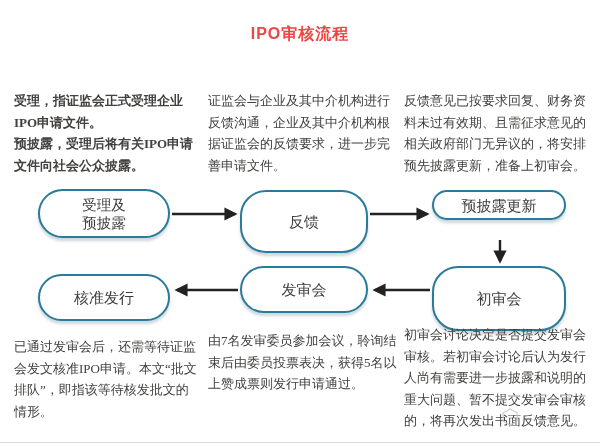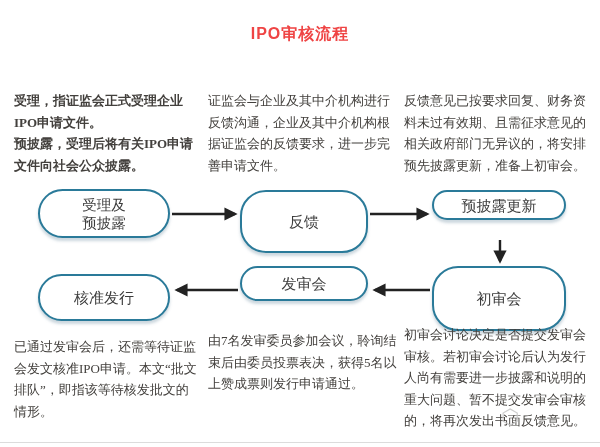--- a/index.html
+++ b/index.html
@@ -46,21 +46,21 @@
 <div class="ann" style="left:14px;top:90px;width:182px;font-weight:bold;">受理，指证监会正式受理企业IPO申请文件。
 预披露，受理后将有关IPO申请文件向社会公众披露。</div>
 <div class="ann" style="left:208px;top:90px;width:192px;">证监会与企业及其中介机构进行反馈沟通，企业及其中介机构根据证监会的反馈要求，进一步完善申请文件。</div>
 <div class="ann" style="left:404px;top:90px;width:194px;">反馈意见已按要求回复、财务资料未过有效期、且需征求意见的相关政府部门无异议的，将安排预先披露更新，准备上初审会。</div>
 
 <div class="node" style="left:38px;top:189px;width:132px;height:49px;font-size:14.5px;line-height:18px;">受理及
 预披露</div>
 <div class="node" style="left:240px;top:190px;width:128px;height:63px;">反馈</div>
 <div class="node" style="left:432px;top:190px;width:134px;height:30px;">预披露更新</div>
 <div class="node" style="left:38px;top:266px;width:132px;height:47px;margin-top:8px;">核准发行</div>
-<div class="node" style="left:240px;top:266px;width:128px;height:35px;">发审会</div>
+<div class="node" style="left:240px;top:266px;width:128px;height:47px;">发审会</div>
 <div class="node" style="left:432px;top:266px;width:134px;height:65px;">初审会</div>
 
 <svg class="arrows" width="600" height="447" viewBox="0 0 600 447">
   <defs>
     <marker id="ah" viewBox="0 0 10 10" refX="8" refY="5" markerWidth="5.5" markerHeight="5.5" orient="auto">
       <path d="M0,0 L10,5 L0,10 z"></path>
     </marker>
   </defs>
   <line x1="172" y1="214" x2="235" y2="214" marker-end="url(#ah)"></line>
   <line x1="370" y1="214" x2="427" y2="214" marker-end="url(#ah)"></line>

